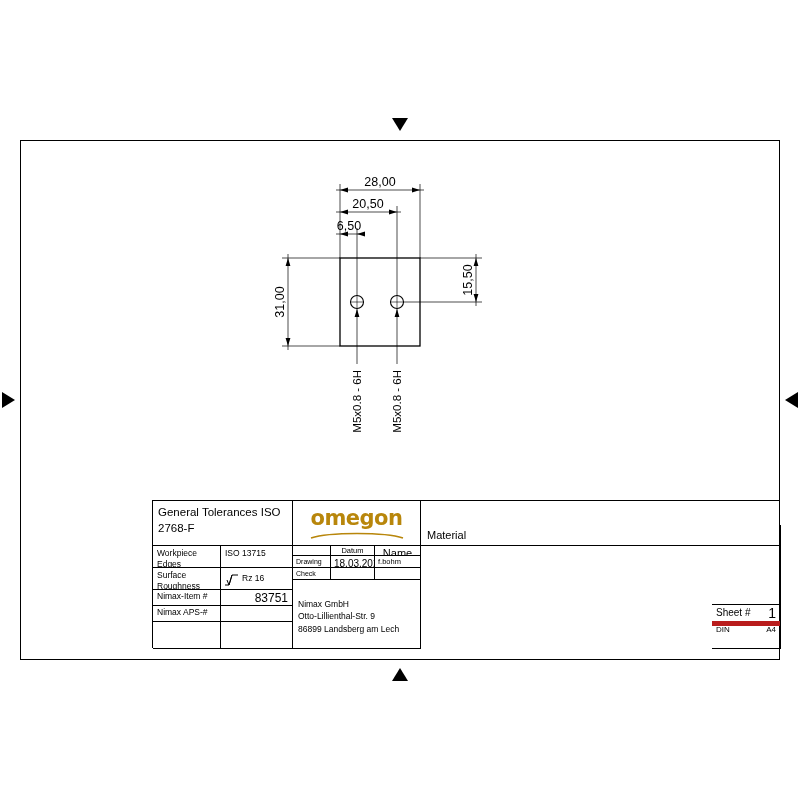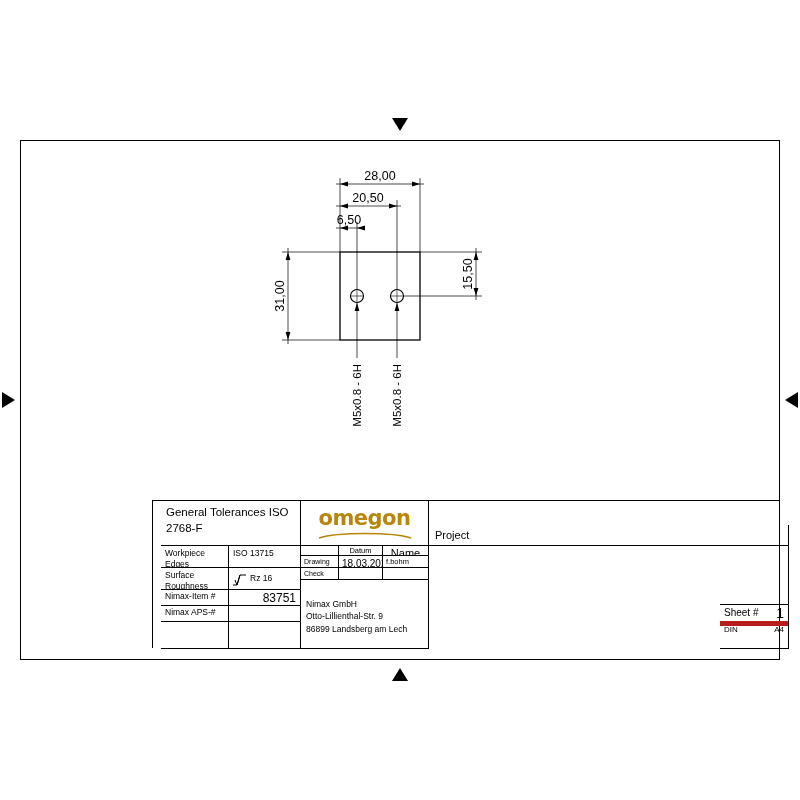--- a/index.html
+++ b/index.html
@@ -56,21 +56,21 @@
   .cmark-right {
     left: 785px; top: 392px;
     border-top: 8px solid transparent;
     border-bottom: 8px solid transparent;
     border-right: 13px solid #000;
   }
   
   #draw-area {
     position: absolute;
     left: 20px;
-    top: 140px;
+    top: 146px;
     width: 760px;
     height: 520px;
   }
   #draw-area svg { display: block; }
 
   
   .tb {
     position: absolute;
     left: 152px;
     top: 500px;
@@ -79,21 +79,20 @@
     box-sizing: border-box;
     border-top: 1.2px solid #000;
     border-left: 1.2px solid #000;
     font-size: 9px;
     line-height: 1.15;
   }
   .tb .cell {
     position: absolute;
     box-sizing: border-box;
     overflow: hidden;
-    margin-left: 8px;
   }
   .bt { border-top: 1px solid #000; }
   .bb { border-bottom: 1px solid #000; }
   .br { border-right: 1px solid #000; }
 
   .t-gen {
     left: 0; top: 0; width: 140px; height: 45px;
     padding: 4px 5px;
     font-size: 11.5px;
     line-height: 1.35;
@@ -274,21 +273,21 @@
       <div>2768-F</div>
     </div>
 
     <div class="cell t-logo br bb">
       <div class="logo-text">omegon</div>
       <svg class="logo-swoosh" viewBox="0 0 96 8">
         <path d="M2 6 C 20 0, 76 0, 94 6" stroke="#b8860b" stroke-width="1.6" fill="none"></path>
       </svg>
     </div>
 
-    <div class="cell t-project bb br">Project</div>
+    <div class="cell t-project bb br">Material</div>
 
     <div class="cell t-wp-lab br bb">
       <div>Workpiece</div>
       <div>Edges</div>
     </div>
     <div class="cell t-wp-val br bb">ISO 13715</div>
 
     <div class="cell t-sr-lab br bb">
       <div>Surface</div>
       <div>Roughness</div>

